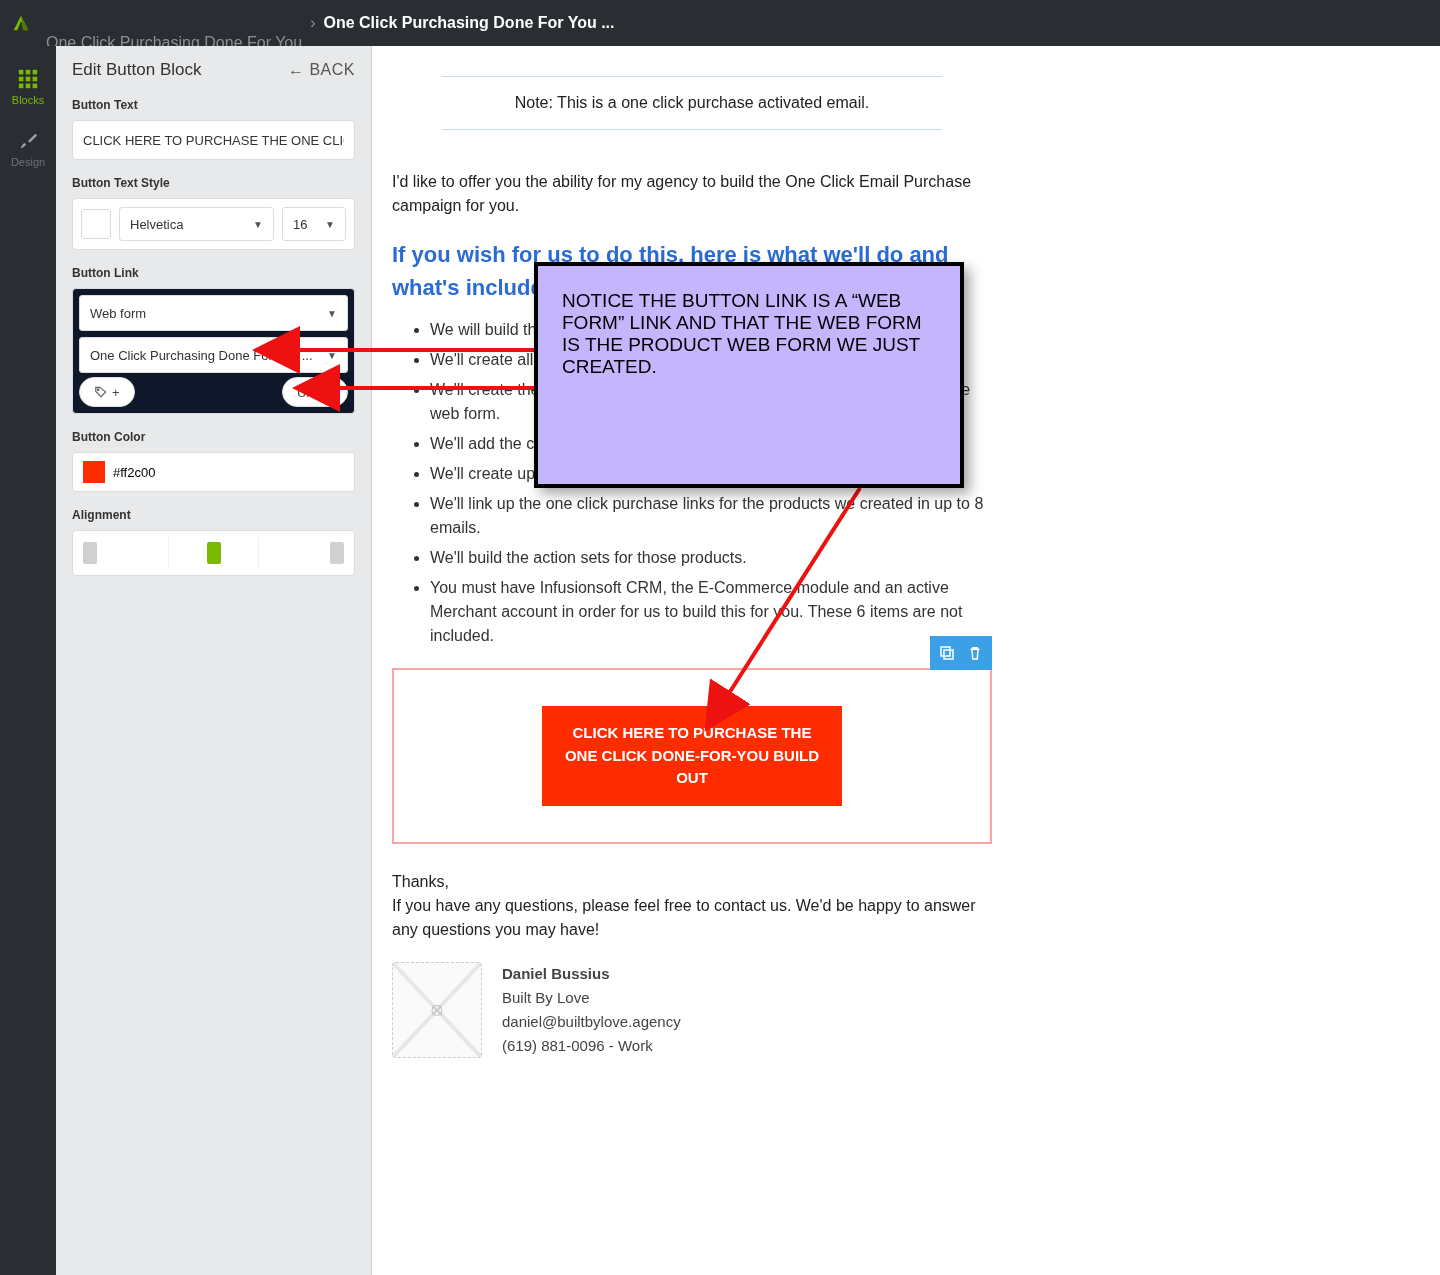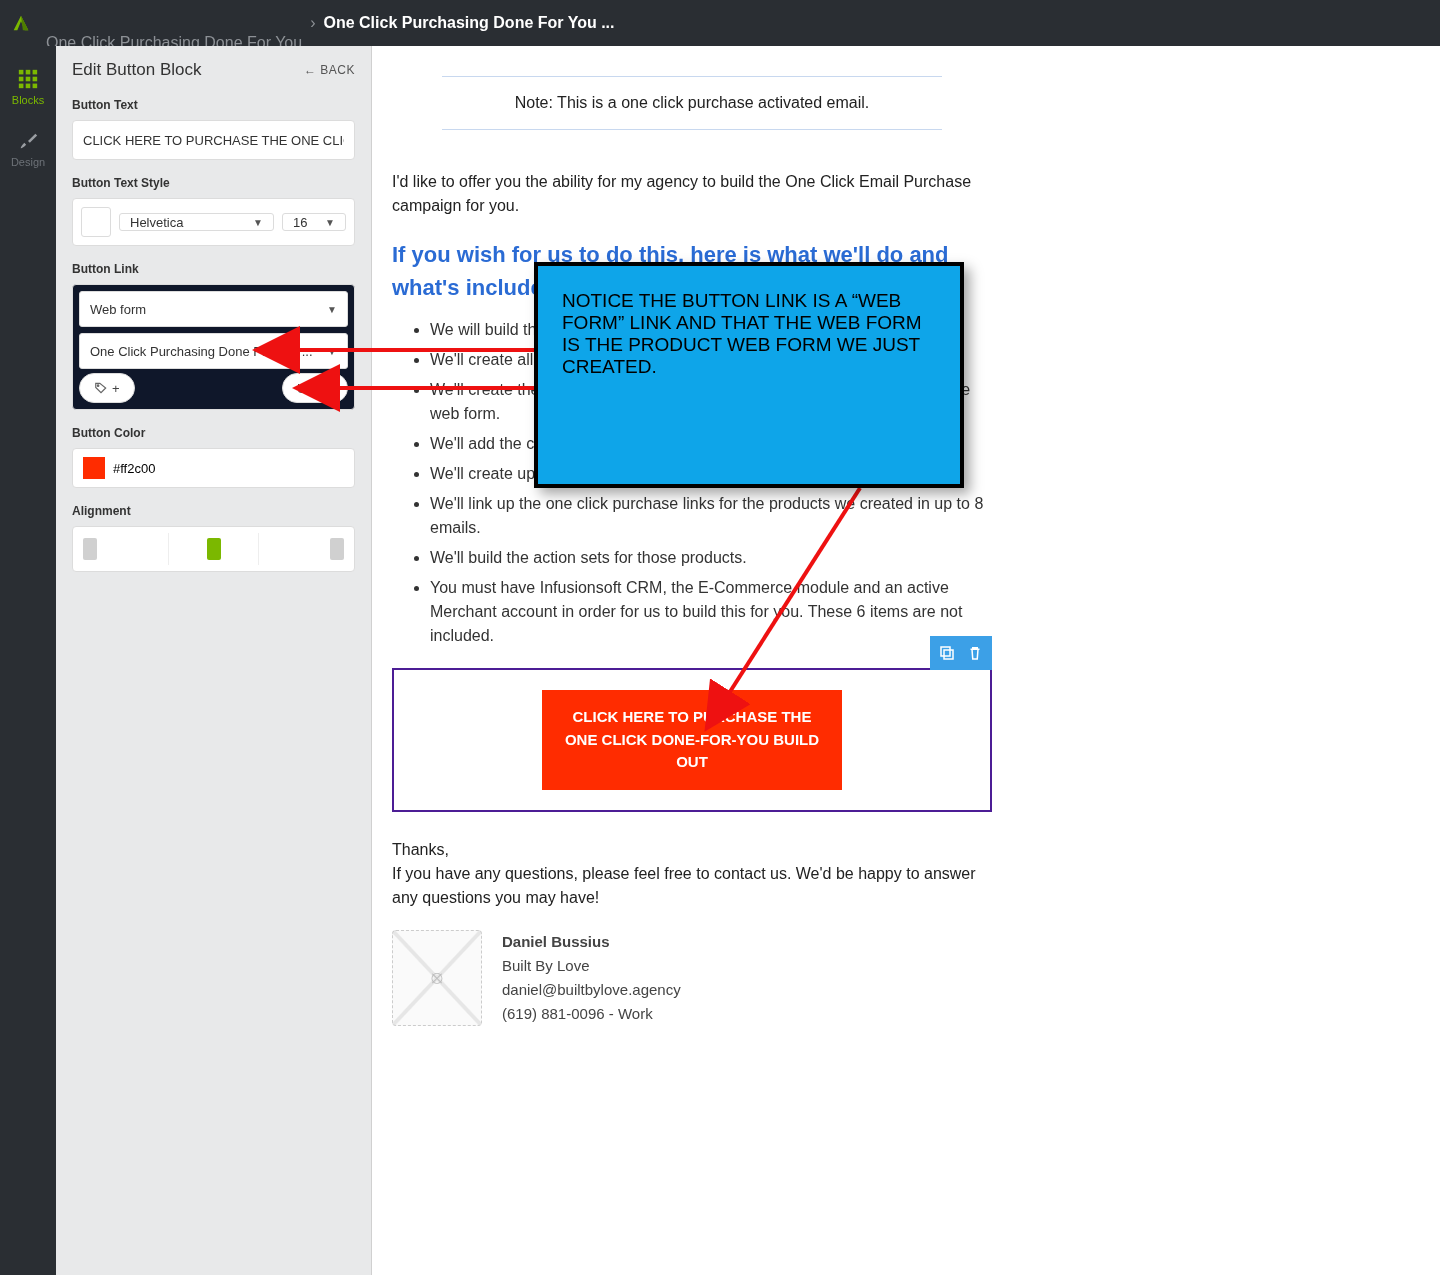--- a/index.html
+++ b/index.html
@@ -66,21 +66,21 @@
     padding: 14px 16px;
     overflow-y: auto;
   }
   .editpanel .panel-header {
     display: flex;
     justify-content: space-between;
     align-items: center;
     margin-bottom: 18px;
   }
   .editpanel .panel-title { font-size: 17px; color: #333; font-weight: 400; }
-  .editpanel .back-link { font-size: 12px; color: #555; cursor: pointer; letter-spacing: 0.5px; }
+  .editpanel .back-link { font-size: 16px; color: #555; cursor: pointer; letter-spacing: 0.5px; }
   .editpanel .section-label {
     font-size: 12px; font-weight: 700; color: #333;
     margin-top: 16px; margin-bottom: 8px;
   }
   .control-group {
     background: #fff;
     border: 1px solid #dcdcdc;
     border-radius: 4px;
     padding: 8px;
   }
@@ -100,21 +100,21 @@
     align-items: center;
   }
   .bold-box {
     width: 30px; height: 30px;
     border: 1px solid #dcdcdc;
     background: #fff; border-radius: 3px;
     cursor: pointer;
   }
   .select {
     flex: 1;
-    height: 18px;
+    height: 34px;
     border: 1px solid #dcdcdc;
     border-radius: 3px;
     background: #fff;
     display: flex; align-items: center; justify-content: space-between;
     padding: 0 10px;
     font-size: 13px; color: #333;
     cursor: pointer;
   }
   .select.small { flex: 0 0 64px; }
   .chev { font-size: 10px; color: #555; }
@@ -170,22 +170,22 @@
     width: 600px;
     font-size: 16px;
     color: #222;
     line-height: 1.5;
   }
   .noteline { text-align:center; padding: 14px 0; border-top:1px solid #c8d8ef; border-bottom:1px solid #c8d8ef; margin: 0 50px 40px;}
   .heading-blue { color:#2a6bd4; font-size:22px; font-weight:700; margin: 20px 0 14px; }
   .email ul { padding-left: 38px; margin-bottom: 10px;}
   .email li { margin: 6px 0; color:#333;}
   .button-block {
-    border: 2px solid #4c1d95;
-    padding: 20px 0;
+    border: 2px solid #fca5a5;
+    padding: 36px 0;
     display:flex; justify-content:center;
     position:relative;
     margin: 20px 0 26px;
   }
   .cta {
     background:#ff2c00; color:#fff; font-weight:700;
     text-align:center; font-size:15px;
     padding: 16px 18px; width: 300px;
     cursor:pointer;
   }
@@ -211,21 +211,21 @@
     background-color: #fafafa;
   }
   .sig .meta { font-size:15px; color:#444; line-height:1.6;}
   .sig .meta .name { font-weight:700;}
 
   
   .callout {
     position:absolute;
     top: 262px; left: 534px;
     width: 430px; height: 226px;
-    background:#0ea5e9; border:4px solid #000;
+    background:#c4b5fd; border:4px solid #000;
     padding: 24px 24px;
     font-size: 19px; font-weight:500;
     box-shadow: 6px 6px 12px rgba(0,0,0,0.35);
     z-index: 50;
   }
 
   
   .arrows {
     position:absolute; top:0; left:0; width:1440px; height:1275px;
     pointer-events:none; z-index:40;

